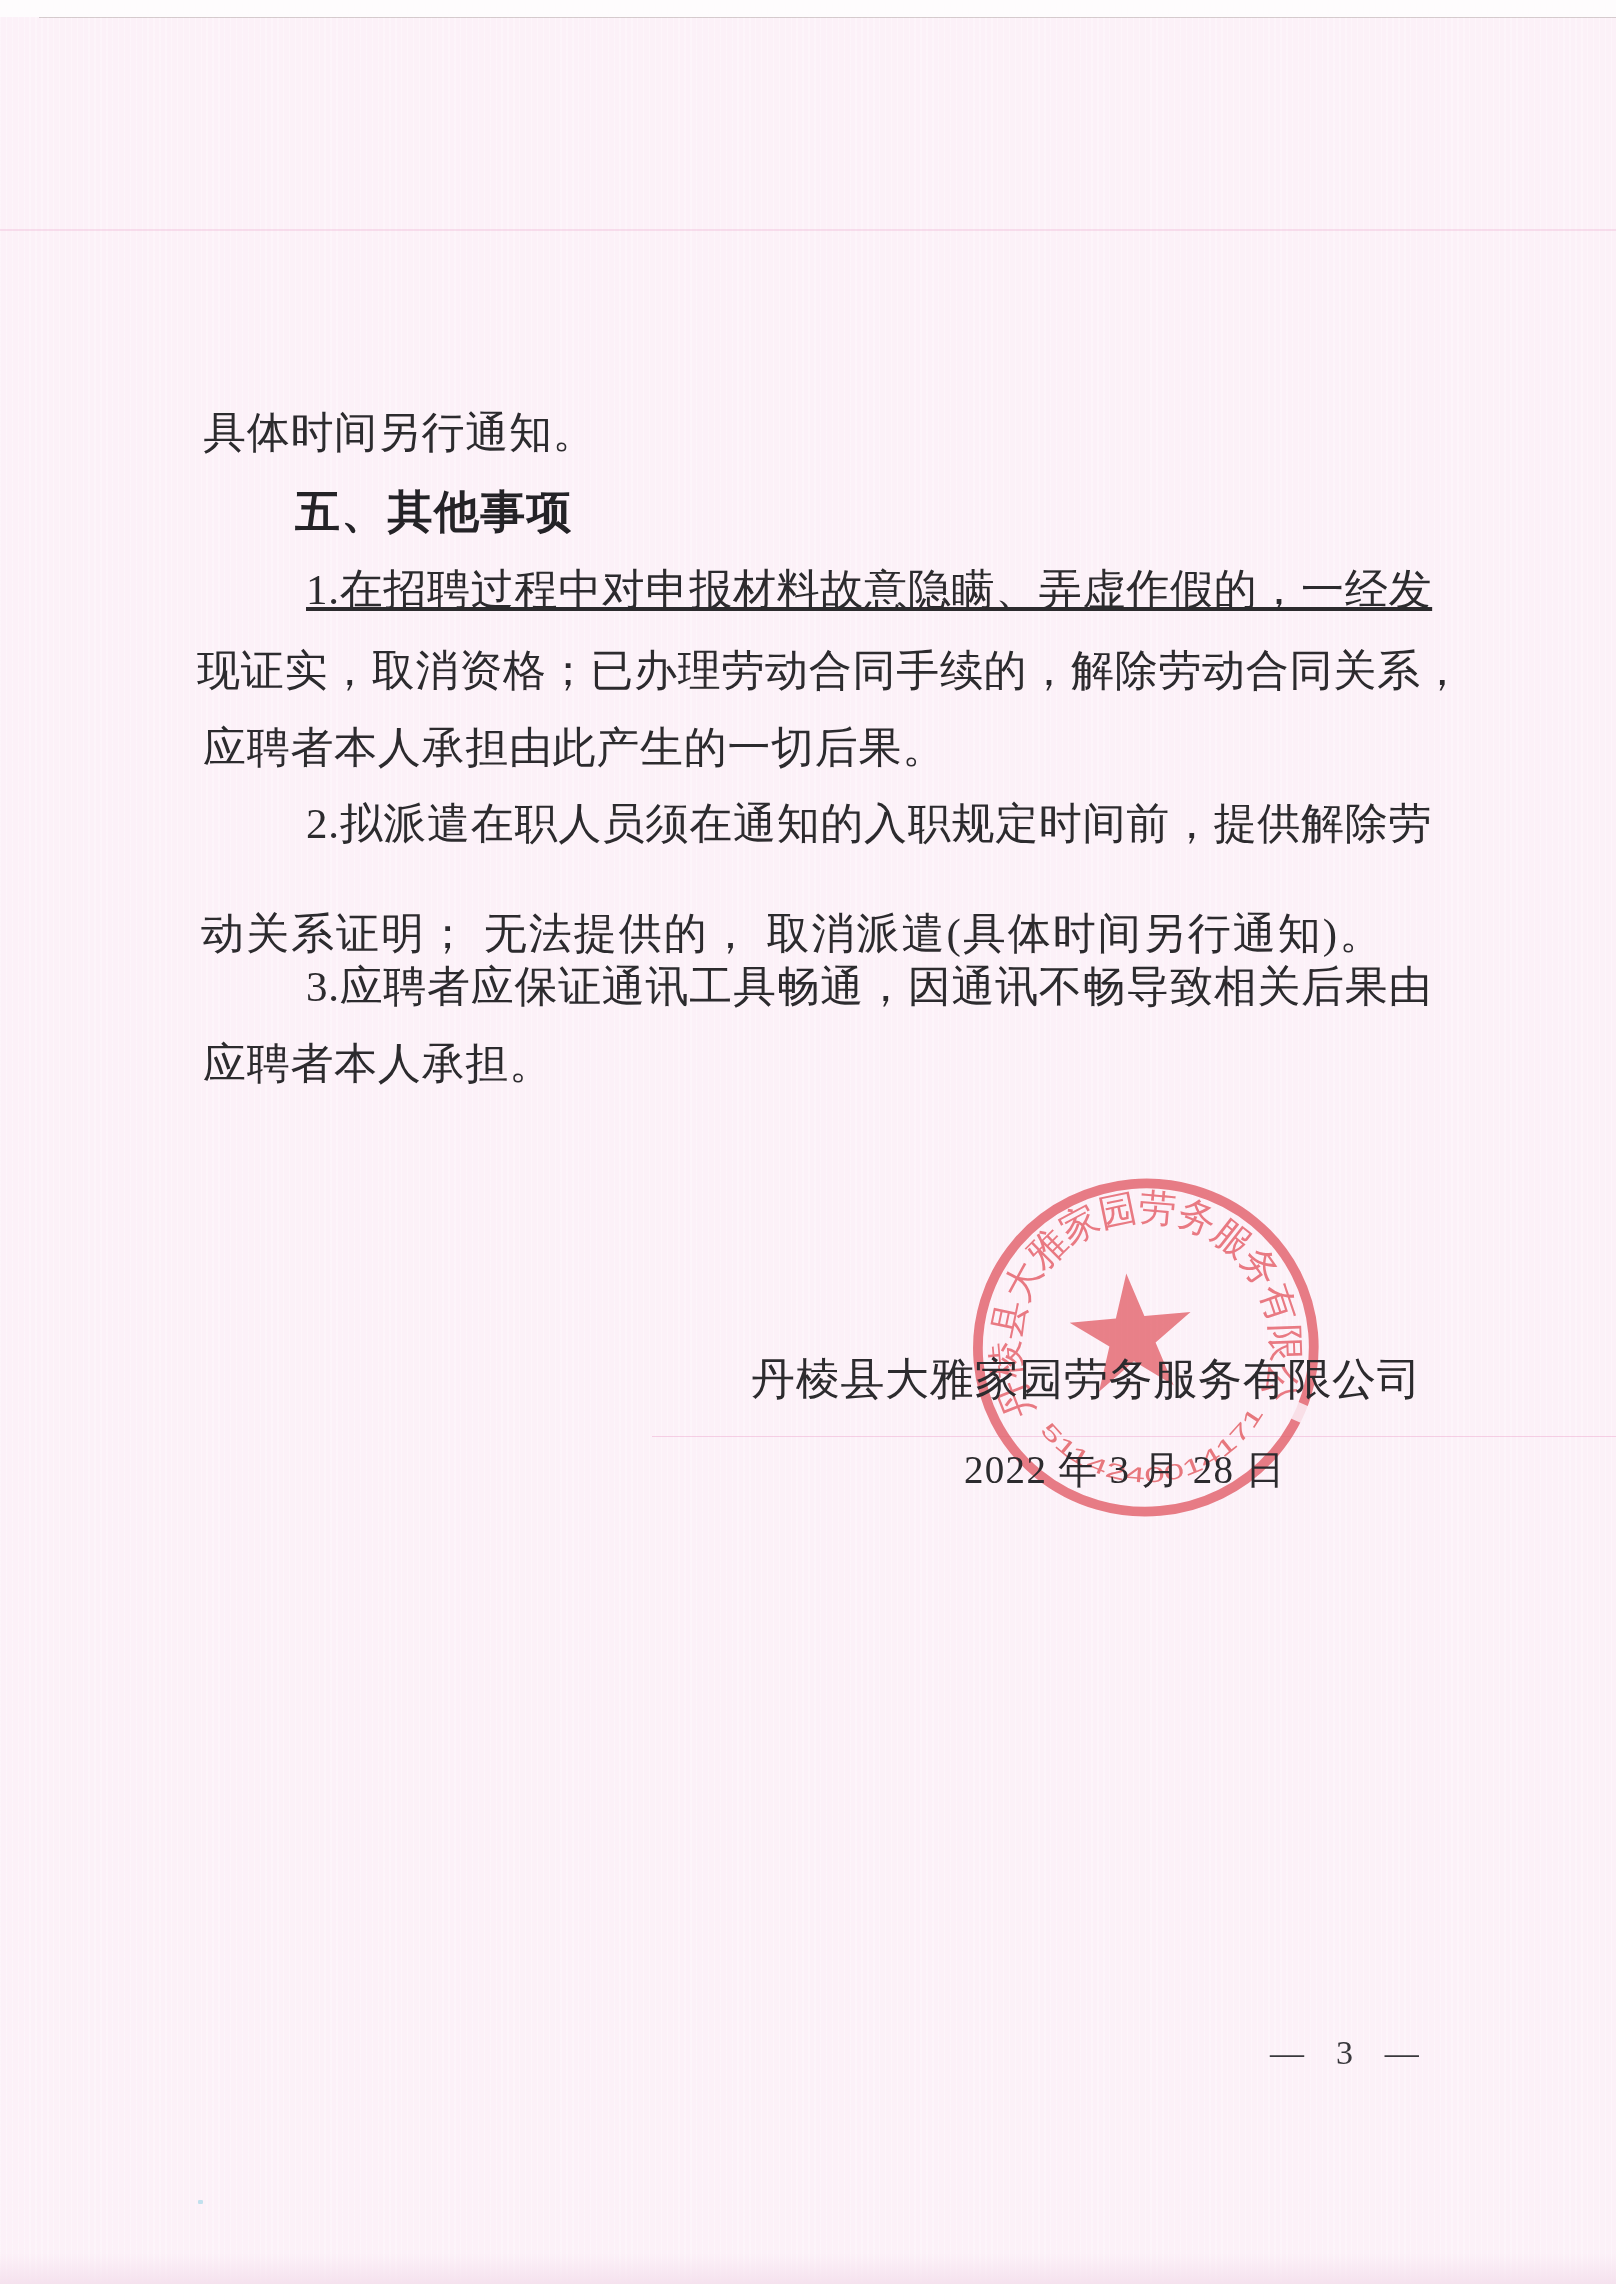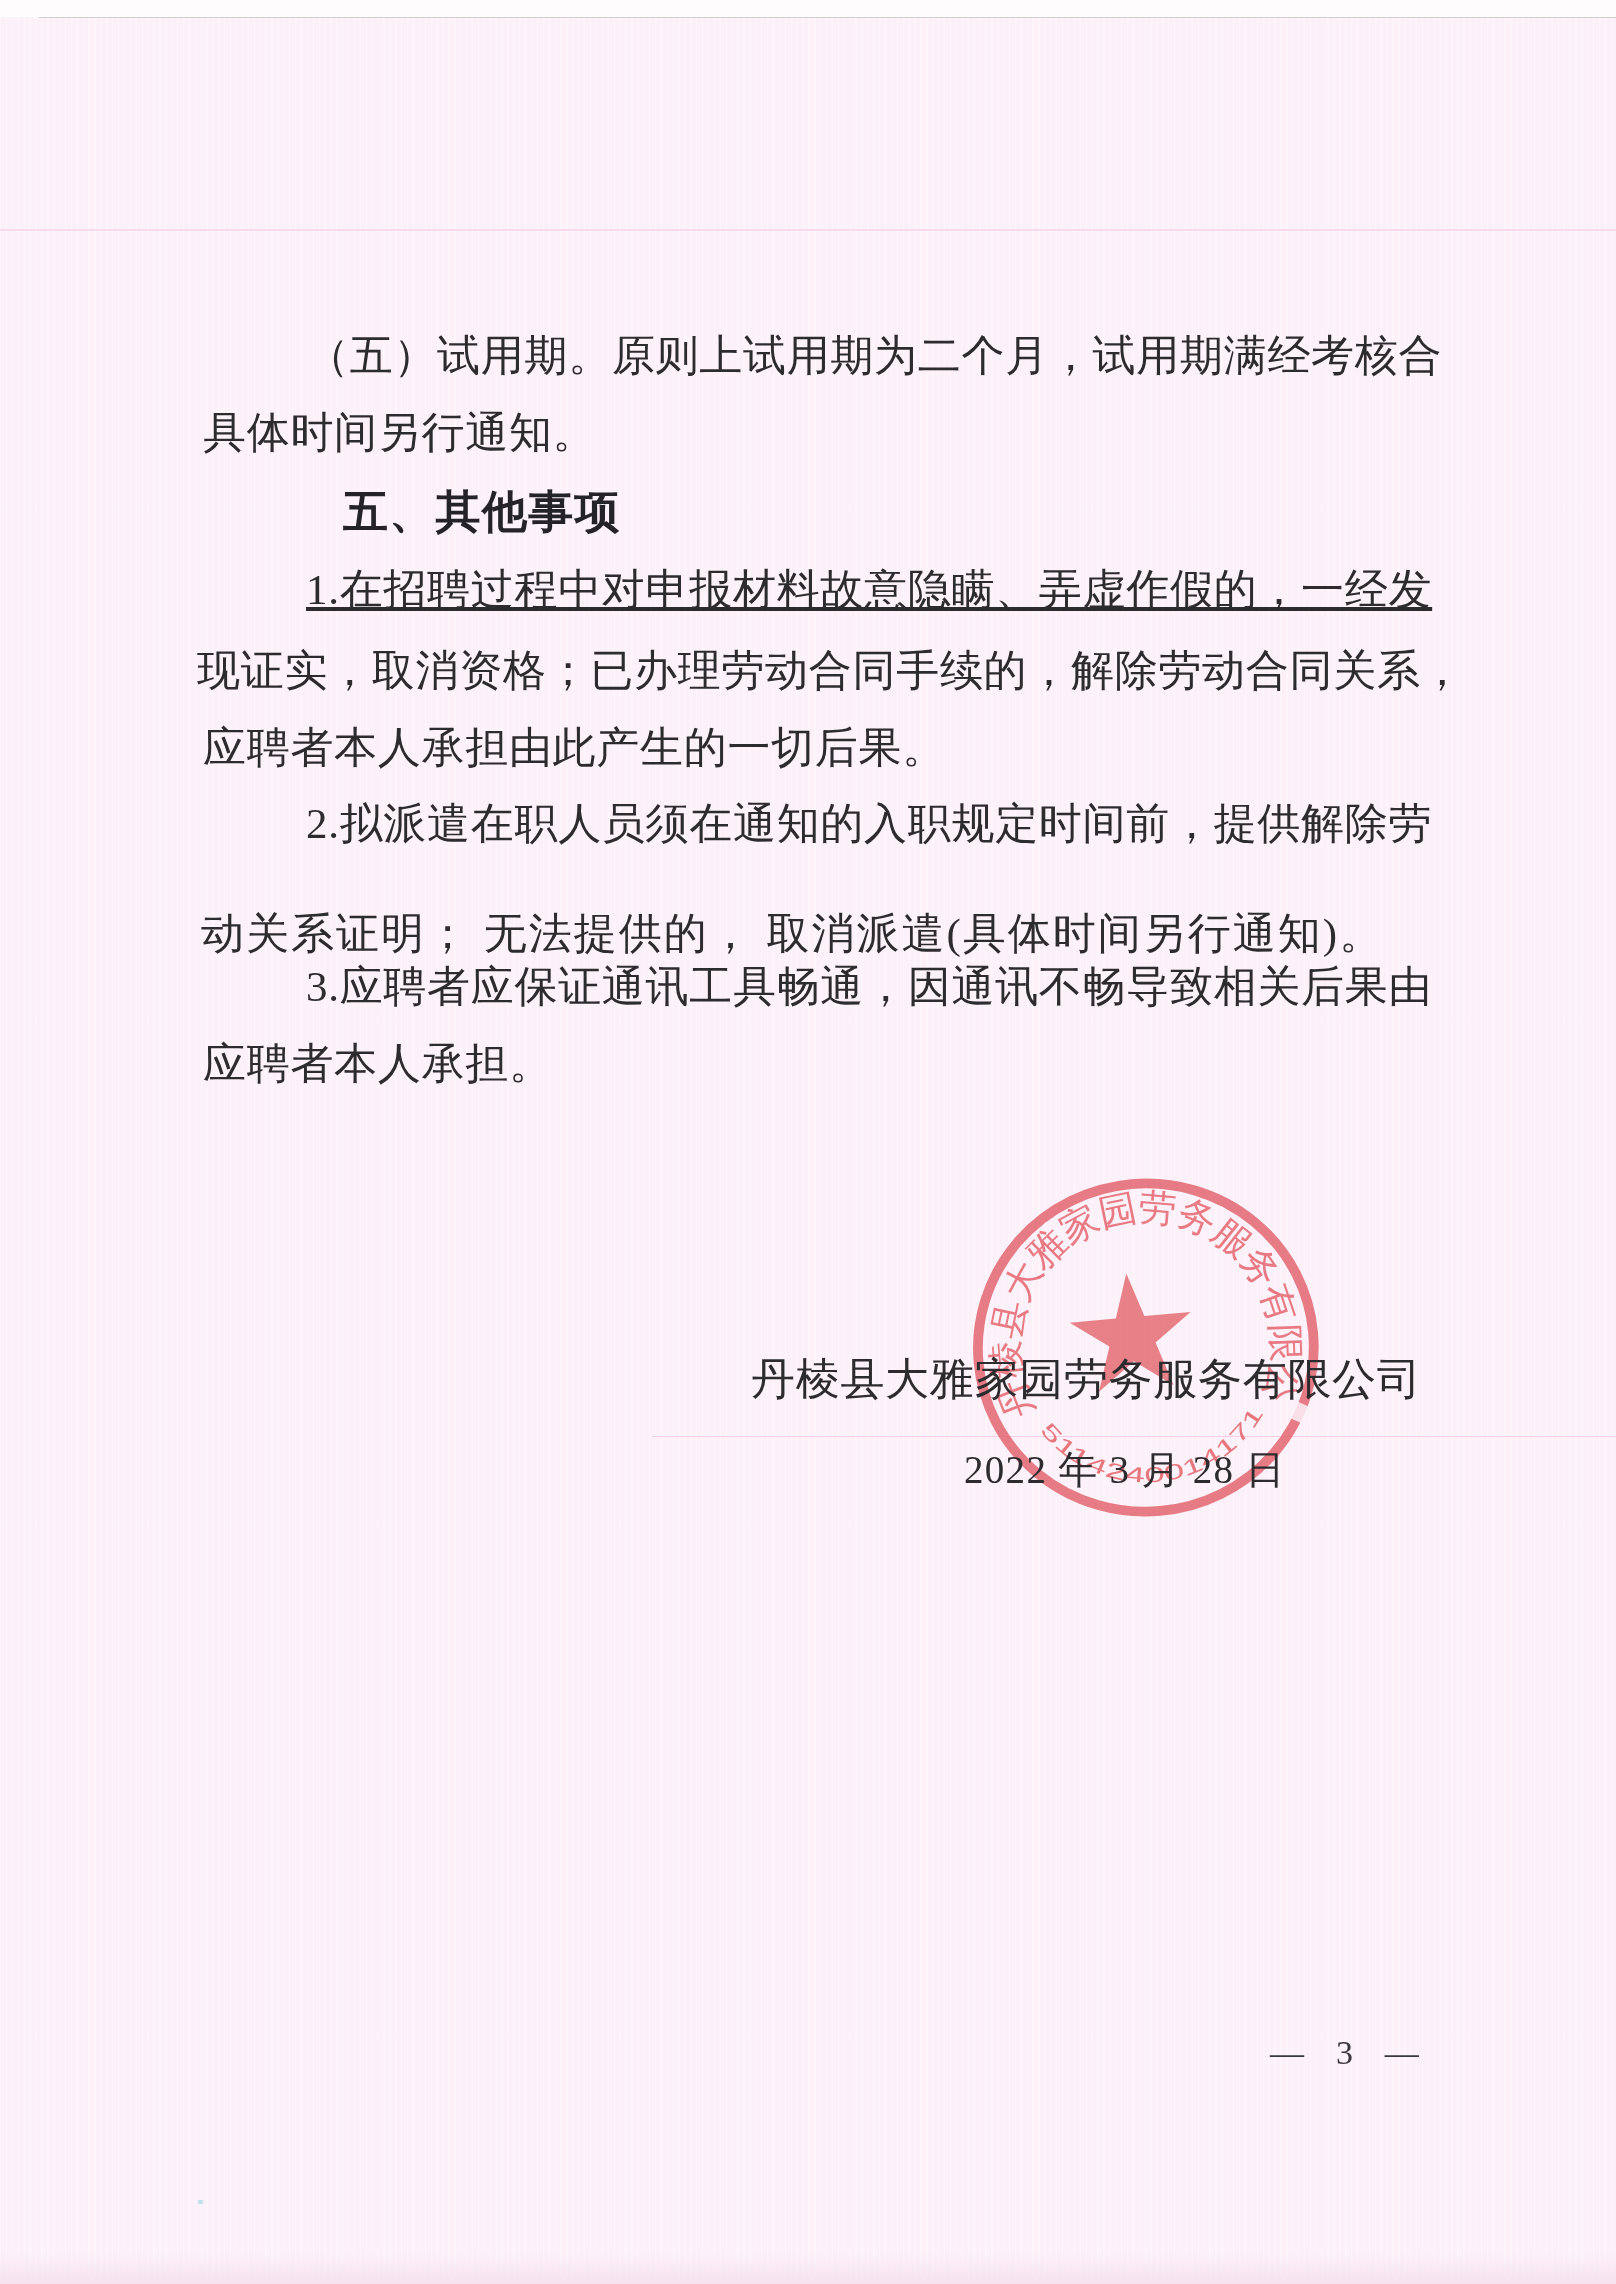--- a/index.html
+++ b/index.html
@@ -31,23 +31,22 @@
 
 <div class="page">
 
   <div class="band-top"></div>
   <div class="scanline-top"></div>
   <div class="scanline-mid"></div>
   <div class="scanline-seal"></div>
   <div class="band-bottom"></div>
   <div class="speck"></div>
 
-  <div class="tline" style="left:306px;top:332px;">（五）试用期。原则上试用期为二个月，试用期满经考核合</div>
   <div class="tline" style="left:203px;top:409px;">具体时间另行通知。</div>
-  <div class="tline heading" style="left:295px;top:488px;margin-left:48px;">五、其他事项</div>
+  <div class="tline heading" style="left:295px;top:488px;">五、其他事项</div>
   <div class="tline" style="left:306px;top:566px;text-decoration:underline;">1.在招聘过程中对申报材料故意隐瞒、弄虚作假的，一经发</div>
   <div class="tline" style="left:203px;top:724px;">应聘者本人承担由此产生的一切后果。</div>
   <div class="tline" style="left:197px;top:647px;">现证实，取消资格；已办理劳动合同手续的，解除劳动合同关系，</div>
   <div class="tline" style="left:306px;top:800px;">2.拟派遣在职人员须在通知的入职规定时间前，提供解除劳</div>
   <div class="tline wide" style="left:201px;top:883px;">动关系证明； 无法提供的， 取消派遣(具体时间另行通知)。</div>
   <div class="tline" style="left:306px;top:963px;">3.应聘者应保证通讯工具畅通，因通讯不畅导致相关后果由</div>
   <div class="tline" style="left:203px;top:1040px;">应聘者本人承担。</div>
 
   <svg class="seal" viewBox="0 0 540 530">
     <ellipse cx="270" cy="262" rx="258" ry="252" fill="none" stroke="#e05a64" stroke-width="15" opacity="0.78"></ellipse>

